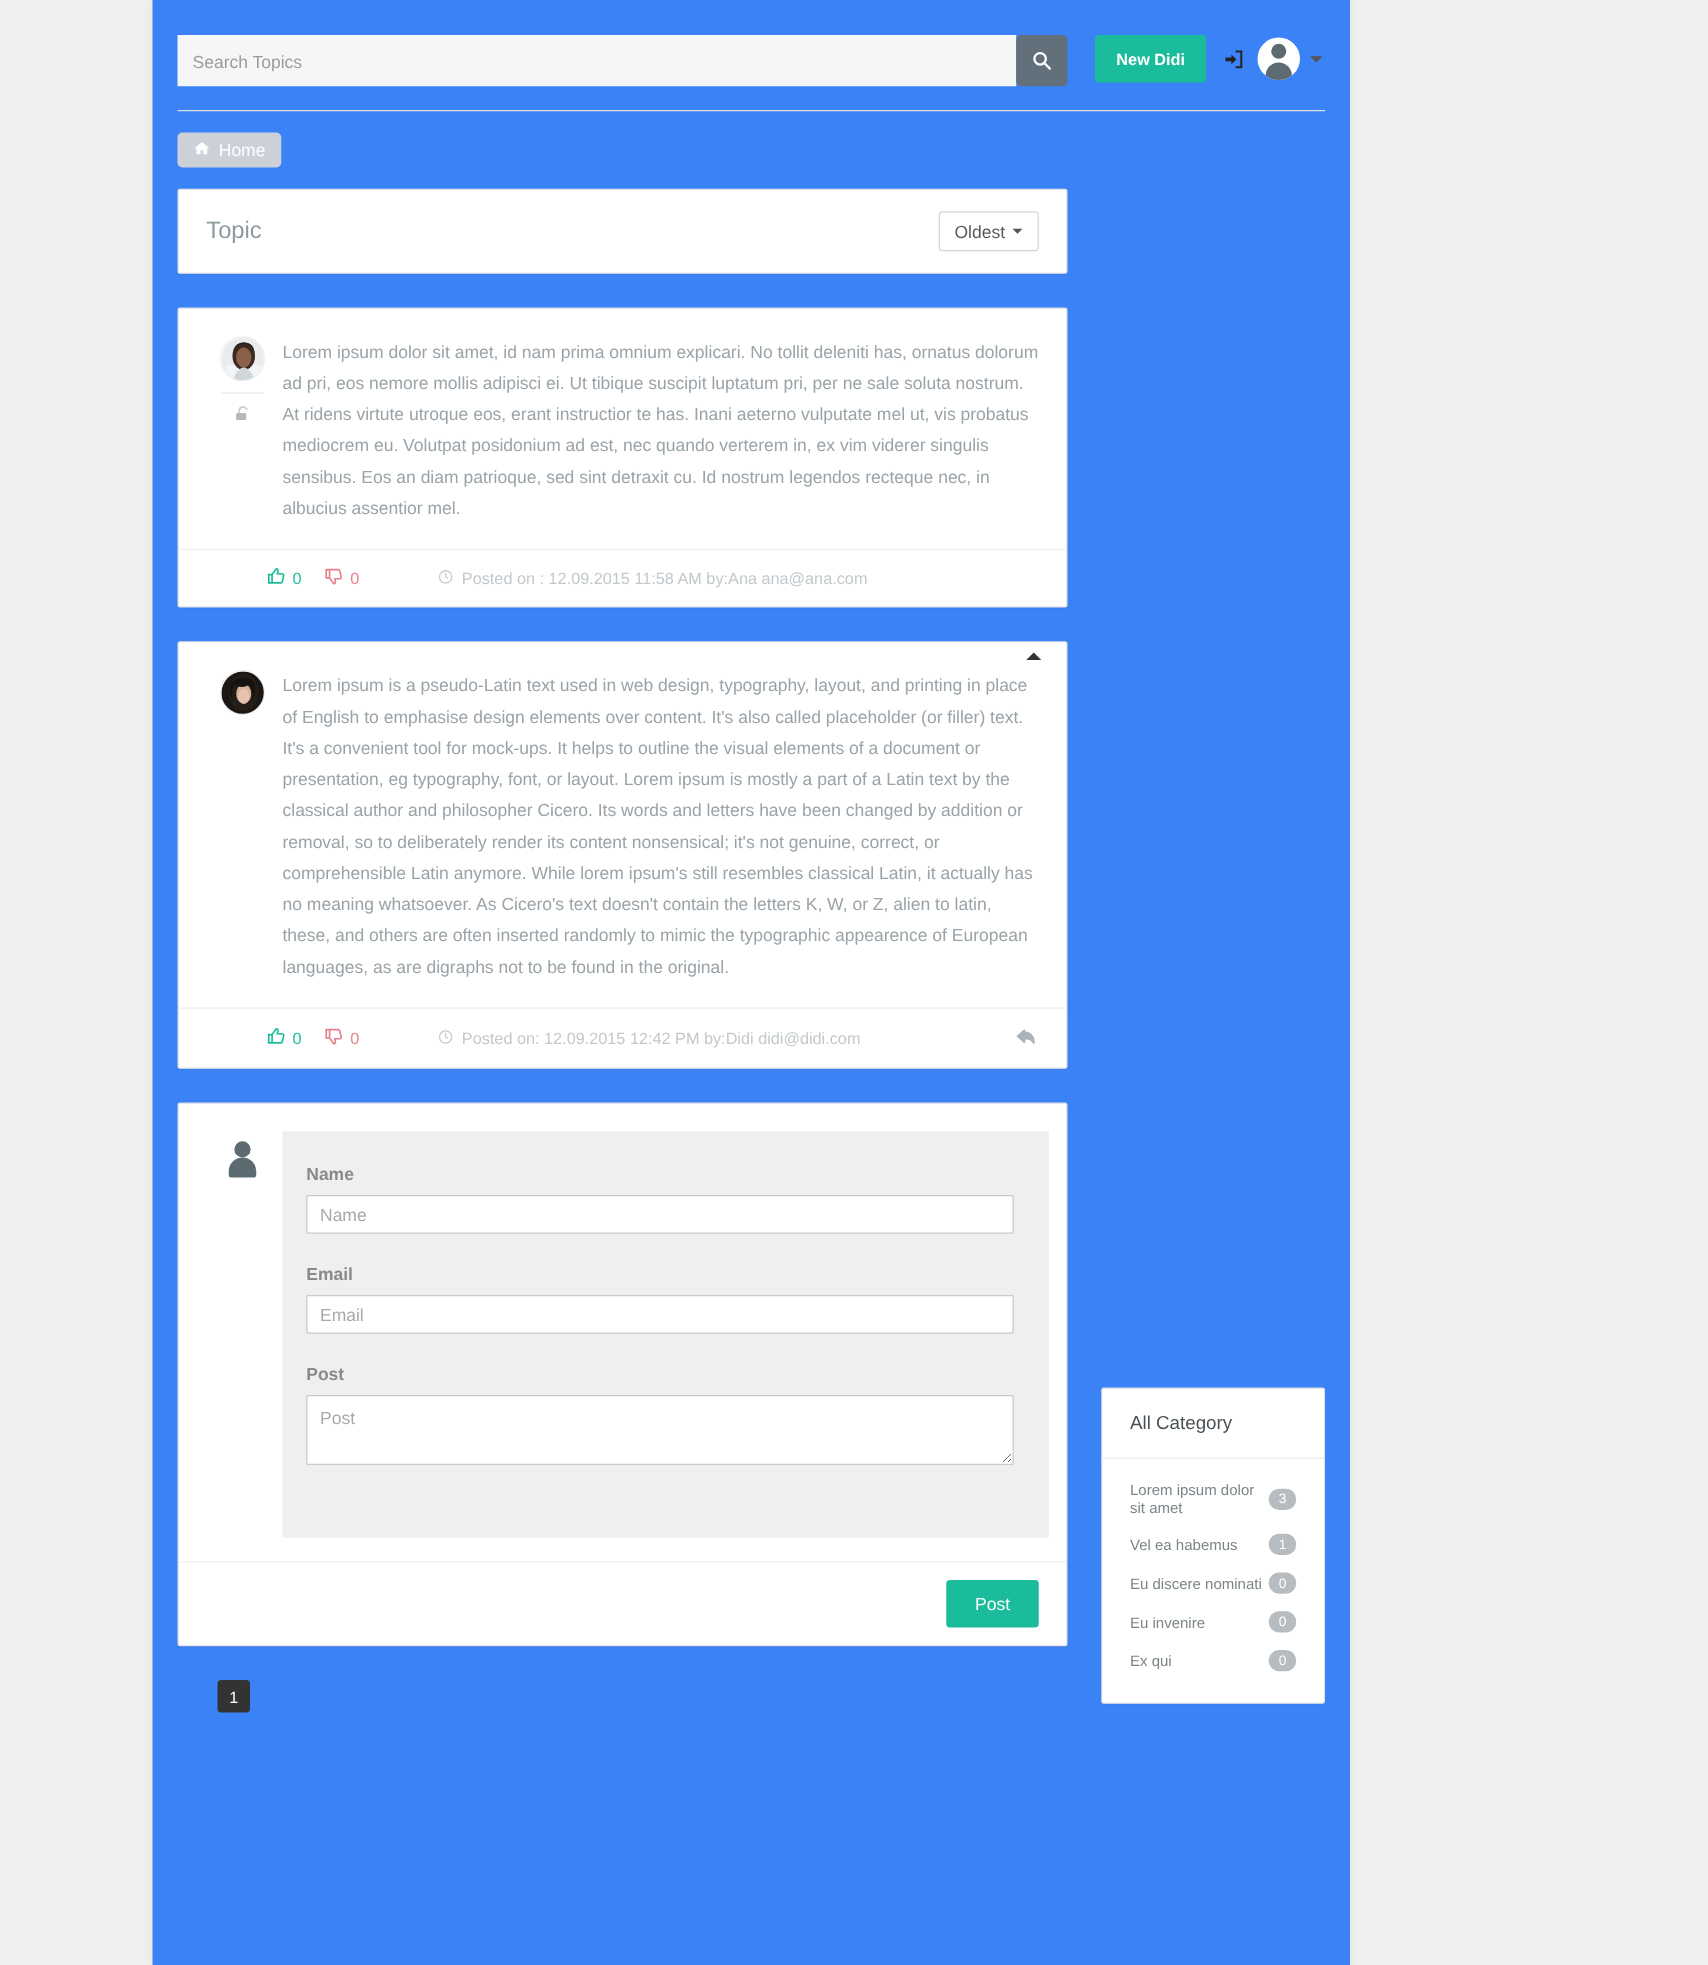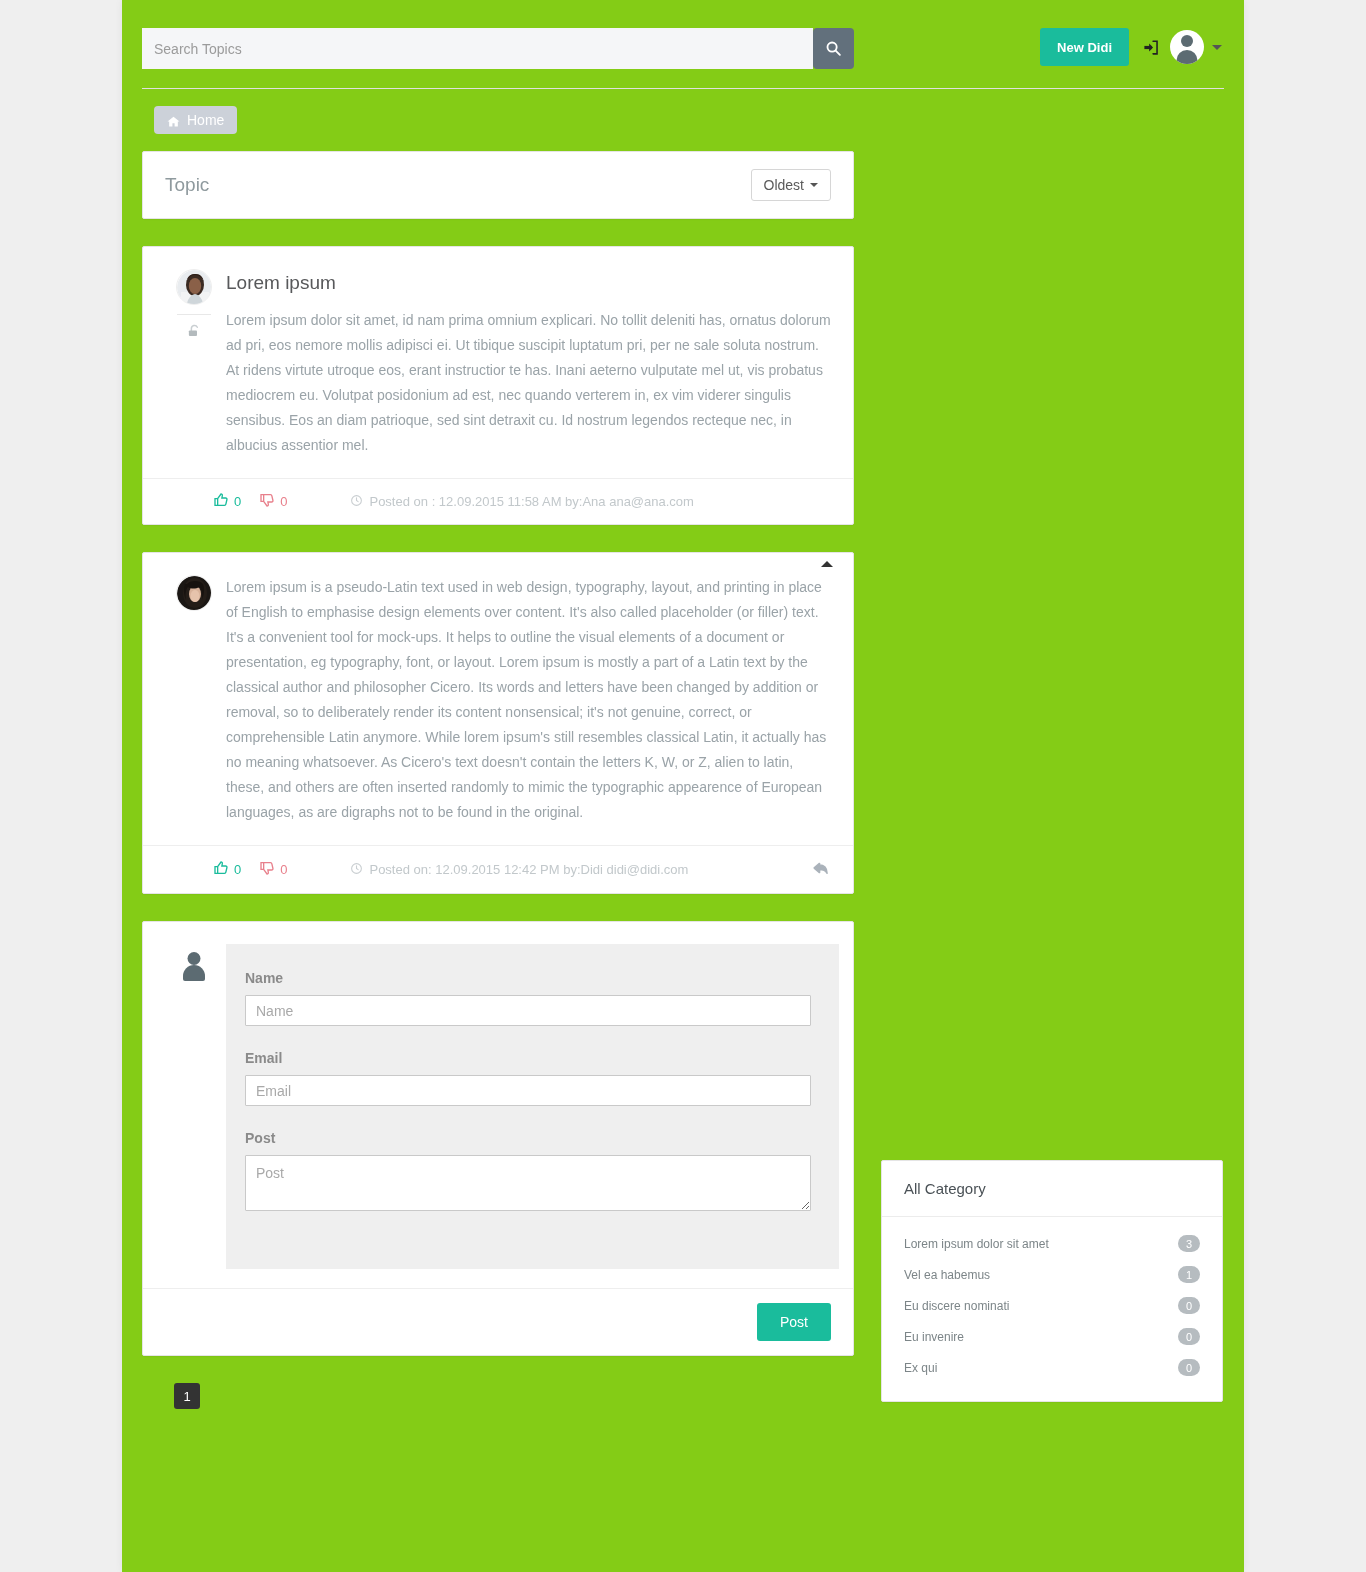--- a/index.html
+++ b/index.html
@@ -10,23 +10,23 @@
     background: #efefef;
     font-family: "Liberation Sans", sans-serif;
     font-size: 14px;
     color: #555;
     overflow: hidden;
   }
   .page {
     position: absolute;
     left: 122px;
     top: 0;
-    width: 1122px;
+    width: 958px;
     min-height: 1572px;
-    background: #84cc16;
+    background: #3b82f6;
     box-shadow: 0 0 8px rgba(0,0,0,0.06);
   }
 
   
   .header {
     padding: 28px 20px 0 20px;
     display: flex;
     align-items: flex-start;
   }
   .search-wrap {
@@ -127,29 +127,28 @@
     margin: 19px 20px 0 20px;
     border-top: 1px solid #e0e0e0;
   }
 
   
   .breadcrumb {
     padding: 17px 20px 0 20px;
   }
   .crumb {
     display: inline-flex;
-    align-items: flex-end;
+    align-items: flex-start;
     gap: 7px;
     background: #ccd1d9;
     color: #ffffff;
     border-radius: 4px;
     padding: 6px 13px;
     font-size: 14px;
     cursor: pointer;
-    margin-left: 12px;
   }
   .crumb svg { display:block; }
 
   
   .content {
     display: flex;
     align-items: flex-end;
     padding: 17px 20px 0 20px;
     gap: 27px;
   }
@@ -492,21 +491,20 @@
             </span>
             <span class="divider"></span>
             <span class="lock-ico">
               <svg width="15" height="16" viewBox="0 0 24 24">
                 <path d="M7 11V8a5 5 0 0 1 9.5-2" fill="none" stroke="#b9c0c4" stroke-width="2.4" stroke-linecap="round"></path>
                 <rect x="3" y="11" width="13" height="9" rx="1.5" fill="#9aa3a8"></rect>
               </svg>
             </span>
           </div>
           <div class="post-main">
-            <h3 class="post-title">Lorem ipsum</h3>
             <p class="post-text">Lorem ipsum dolor sit amet, id nam prima omnium explicari. No tollit deleniti has, ornatus dolorum ad pri, eos nemore mollis adipisci ei. Ut tibique suscipit luptatum pri, per ne sale soluta nostrum. At ridens virtute utroque eos, erant instructior te has. Inani aeterno vulputate mel ut, vis probatus mediocrem eu. Volutpat posidonium ad est, nec quando verterem in, ex vim viderer singulis sensibus. Eos an diam patrioque, sed sint detraxit cu. Id nostrum legendos recteque nec, in albucius assentior mel.</p>
           </div>
         </div>
         <div class="post-foot">
           <span class="vote up">
             <span>
               <svg width="16" height="16" viewBox="0 0 24 24" fill="none" stroke="#1abc9c" stroke-width="2">
                 <path d="M7 10v10H3V10zM7 10l5-7c1.5 0 2.2 1 2 2.3L13.3 9H19c1.3 0 2.2 1.1 1.9 2.3l-1.6 7c-.2 1-1 1.7-2 1.7H7z"></path>
               </svg>
             </span>

